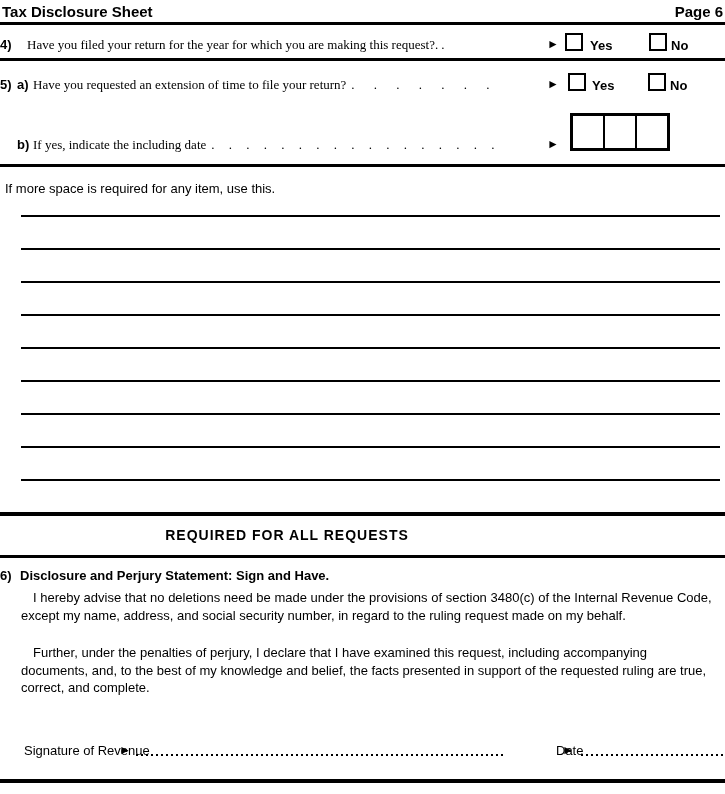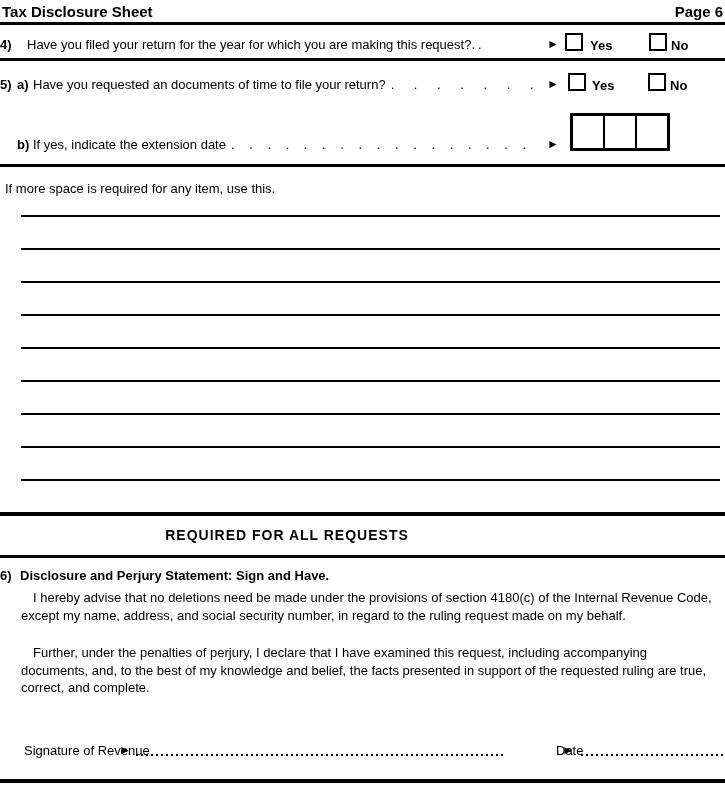--- a/index.html
+++ b/index.html
@@ -1,20 +1,20 @@
 <!DOCTYPE html>
 <html><head>
 <meta charset="utf-8">
 <style>
   html,body{margin:0;padding:0;background:#fff;}
   body{width:725px;height:794px;position:relative;overflow:hidden;
        font-family:"Liberation Sans",sans-serif;color:#000;font-size:13px;}
   .abs{position:absolute;}
   .b{font-weight:bold;}
-  .nowrap{white-space:nowrap;}
+  .nowrap{white-space:nowrap;font-family:Liberation Serif, serif;}
   .hr{position:absolute;left:0;width:725px;background:#000;}
   .rule{position:absolute;left:21px;width:699px;height:2px;background:#000;}
   .cb{position:absolute;width:18px;height:18px;border:2px solid #000;
       background:#fff;box-sizing:border-box;}
   .arrow{font-size:12px;}
   .leader{letter-spacing:6px;word-spacing:4px;padding-left:5px;}
   .leader-tight{letter-spacing:2px;padding-left:3px;}
   .leader-med{letter-spacing:4px;word-spacing:3px;padding-left:5px;}
   .title{left:2px;top:3px;font-size:15px;font-weight:bold;}
   .pagenum{right:2px;top:3px;font-size:15px;font-weight:bold;}
@@ -46,31 +46,31 @@
 <div class="cb" style="left:565px;top:33px;"></div>
 <span class="abs ynlabel" style="left:590px;top:38px;">Yes</span>
 <div class="cb" style="left:649px;top:33px;"></div>
 <span class="abs ynlabel" style="left:671px;top:38px;">No</span>
 
 <div class="hr" style="top:58px;height:3px;"></div>
 
 <div class="abs b qtext" style="left:0;top:77px;">5)</div>
 <div class="abs b qtext" style="left:17px;top:77px;">a)</div>
 <div class="abs qtext nowrap" style="left:33px;top:77px;">
-  <span>Have you requested an documents of time to file your return?</span><span class="leader">. . . . . . .</span>
+  <span>Have you requested an extension of time to file your return?</span><span class="leader">. . . . . . .</span>
 </div>
 <span class="abs arrow" style="left:547px;top:77px;">►</span>
 <div class="cb" style="left:568px;top:73px;"></div>
 <span class="abs ynlabel" style="left:592px;top:78px;">Yes</span>
 <div class="cb" style="left:648px;top:73px;"></div>
 <span class="abs ynlabel" style="left:670px;top:78px;">No</span>
 
 <div class="abs b qtext" style="left:17px;top:137px;">b)</div>
 <div class="abs qtext nowrap" style="left:33px;top:137px;">
-  <span>If yes, indicate the extension date</span><span class="leader-med">. . . . . . . . . . . . . . . . .</span>
+  <span>If yes, indicate the including date</span><span class="leader-med">. . . . . . . . . . . . . . . . .</span>
 </div>
 <span class="abs arrow" style="left:547px;top:137px;">►</span>
 <div class="extbox">
   <div class="extcell"></div>
   <div class="extcell"></div>
   <div class="extcell"></div>
 </div>
 
 <div class="hr" style="top:164px;height:3px;"></div>
 
@@ -84,21 +84,21 @@
 <div class="rule" style="top:413px;"></div>
 <div class="rule" style="top:446px;"></div>
 <div class="rule" style="top:479px;"></div>
 
 <div class="hr" style="top:512px;height:4px;"></div>
 <div class="banner">REQUIRED FOR ALL REQUESTS</div>
 <div class="hr" style="top:555px;height:3px;"></div>
 
 <div class="abs b qtext" style="left:0;top:568px;">6)</div>
 <div class="abs b qtext" style="left:20px;top:568px;">Disclosure and Perjury Statement: Sign and Have.</div>
-<div class="para" style="top:589px;">I hereby advise that no deletions need be made under the provisions of section 4180(c) of the Internal Revenue Code, except my name, address, and social security number, in regard to the ruling request made on my behalf.</div>
+<div class="para" style="top:589px;">I hereby advise that no deletions need be made under the provisions of section 3480(c) of the Internal Revenue Code, except my name, address, and social security number, in regard to the ruling request made on my behalf.</div>
 <div class="para" style="top:644px;">Further, under the penalties of perjury, I declare that I have examined this request, including accompanying documents, and, to the best of my knowledge and belief, the facts presented in support of the requested ruling are true, correct, and complete.</div>
 
 <div class="abs qtext" style="left:24px;top:743px;">Signature of Revenue</div>
 <span class="abs arrow" style="left:119px;top:743px;">►</span>
 <div class="dotline" style="left:136px;top:754px;width:369px;"></div>
 <div class="abs qtext" style="left:556px;top:743px;">Date</div>
 <span class="abs arrow" style="left:562px;top:743px;">►</span>
 <div class="dotline" style="left:581px;top:754px;width:142px;"></div>
 
 <div class="hr" style="top:779px;height:4px;"></div>

